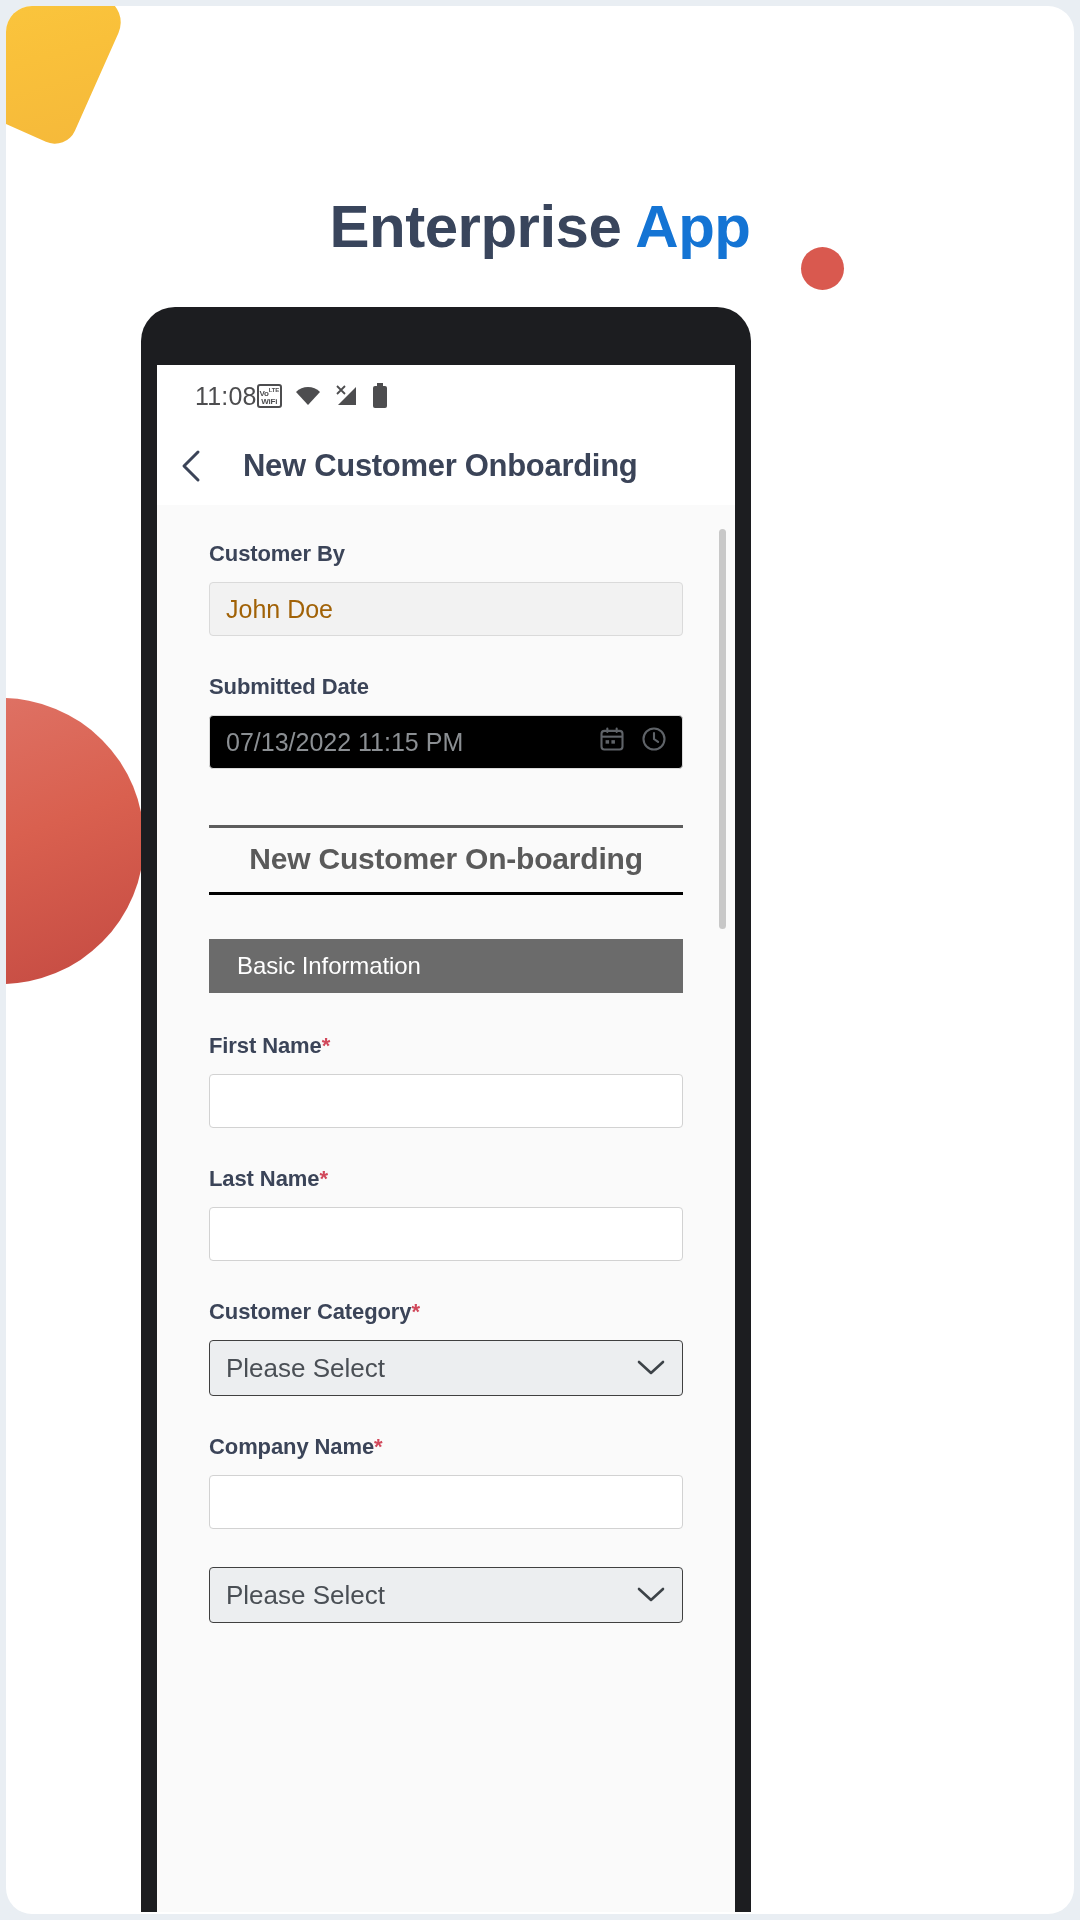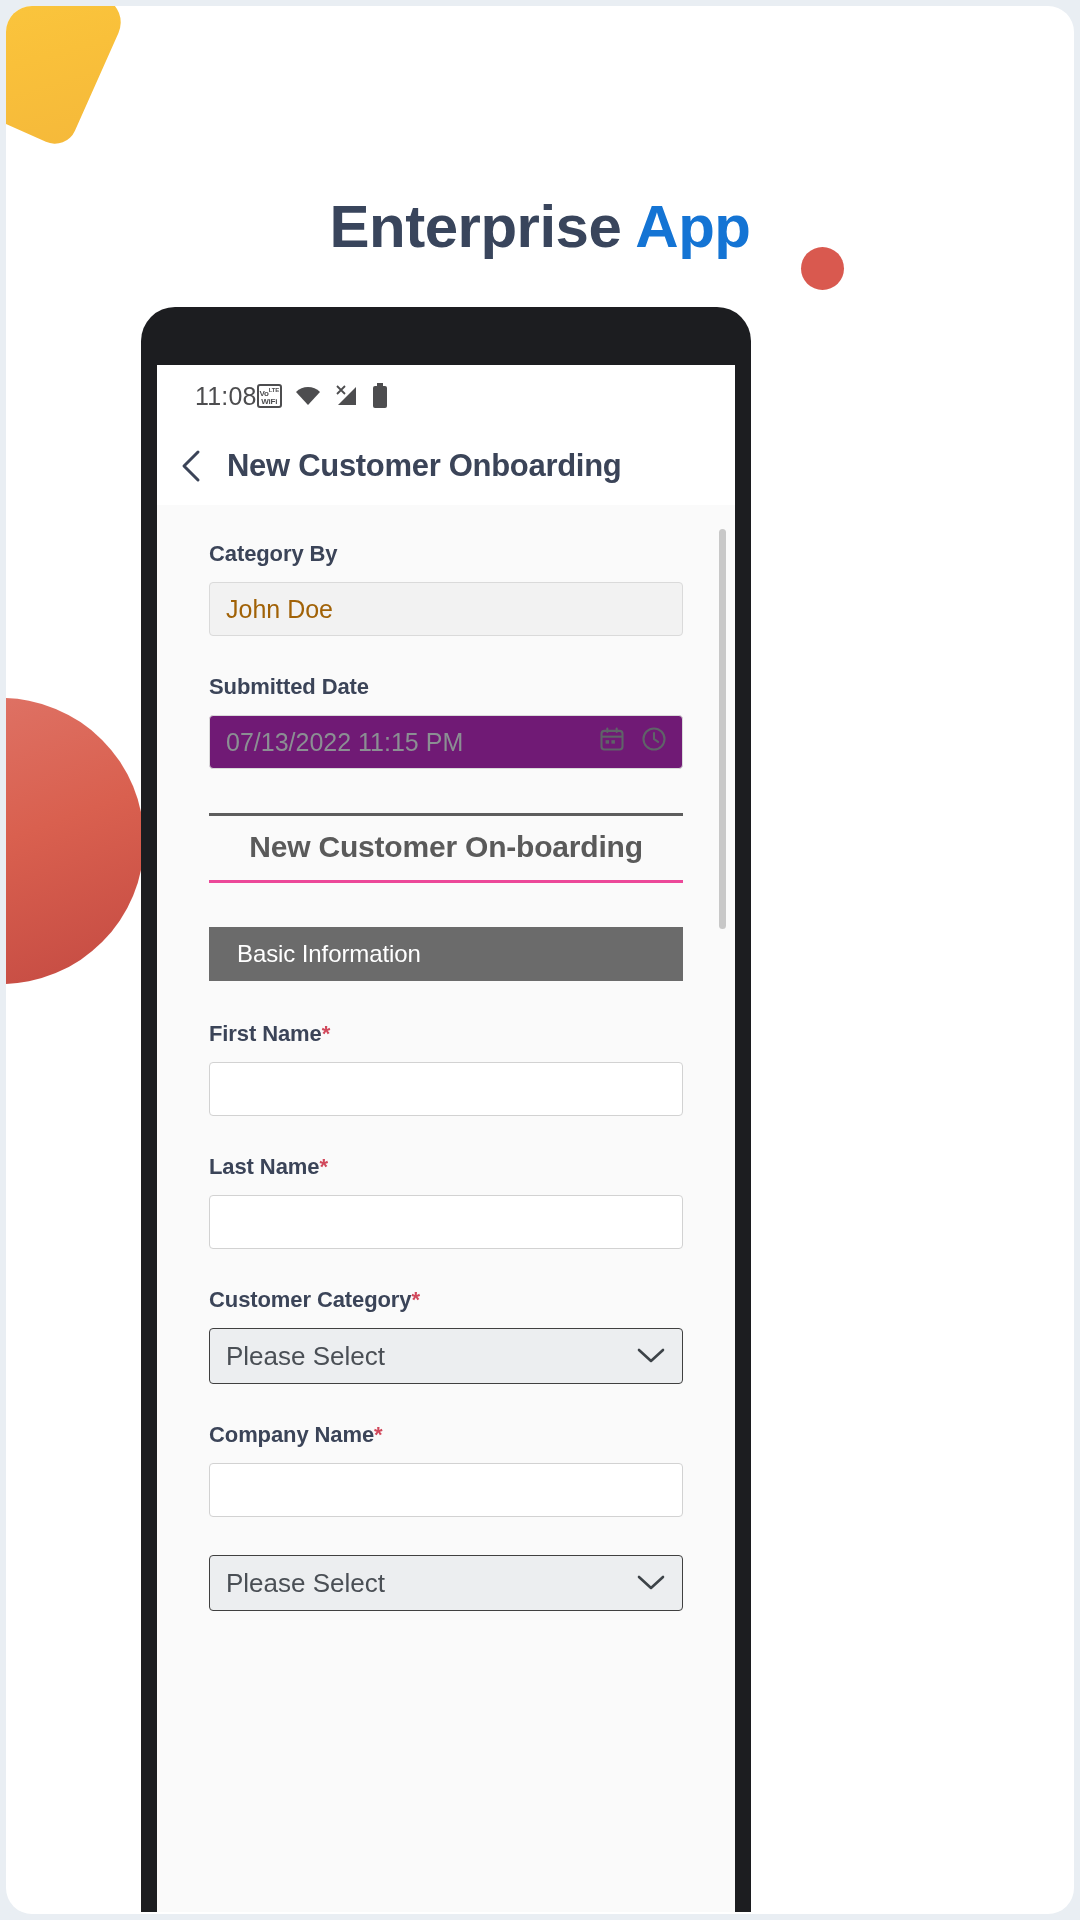--- a/index.html
+++ b/index.html
@@ -95,21 +95,21 @@
     letter-spacing:-0.2px;
   }
   .ic-wifi svg, .ic-signal svg, .ic-battery svg { display:block; }
   
   .appbar {
     height:78px;
     background:#ffffff;
     display:flex;
     align-items:center;
     padding-left:22px;
-    gap:22px;
+    gap:38px;
   }
   .back-chevron { width:26px; height:34px; }
   .appbar-title {
     font-size:31px;
     font-weight:bold;
     color:#3b4458;
     letter-spacing:-0.3px;
   }
   
   .form-body {
@@ -140,21 +140,21 @@
     border:1px solid #dadada;
     border-radius:4px;
     display:flex;
     align-items:center;
     padding:0 16px;
     font-size:25px;
     color:#a16207;
   }
   .input-date {
     height:54px;
-    background:#701a75;
+    background:#000000;
     border:1px solid #dadada;
     border-radius:4px;
     display:flex;
     align-items:center;
     justify-content:space-between;
     padding:0 14px 0 16px;
     font-size:25px;
     color:#8b8f93;
   }
   .date-icons { display:flex; align-items:center; gap:14px; }
@@ -170,23 +170,23 @@
     border:1px solid #404040;
     border-radius:4px;
     display:flex;
     align-items:center;
     justify-content:space-between;
     padding:0 16px;
     font-size:26px;
     color:#4a4f55;
   }
   .divider-title {
-    margin:44px 0 44px 0;
+    margin:56px 0 44px 0;
     border-top:3px solid #5d5d5d;
-    border-bottom:3px solid #ec4899;
+    border-bottom:3px solid #000000;
     padding:14px 0 16px 0;
     text-align:center;
   }
   .divider-title span {
     font-size:30px;
     font-weight:bold;
     color:#5a5a5a;
     letter-spacing:-0.2px;
   }
   .section-bar {
@@ -254,21 +254,21 @@
               <path d="M19 3 L5 17 L19 31" stroke="#3b4458" stroke-width="3" fill="none" stroke-linecap="round" stroke-linejoin="round"></path>
             </svg>
         </span>
         <span class="appbar-title">New Customer Onboarding</span>
       </div>
 
       <div class="form-body">
         <div class="scrolltrack"></div>
 
         <div class="field">
-          <div class="flabel">Category By</div>
+          <div class="flabel">Customer By</div>
           <div class="input-disabled">
             <span>John Doe</span>
           </div>
         </div>
 
         <div class="field">
           <div class="flabel">Submitted Date</div>
           <div class="input-date">
             <span>07/13/2022 11:15 PM</span>
             <span class="date-icons">

